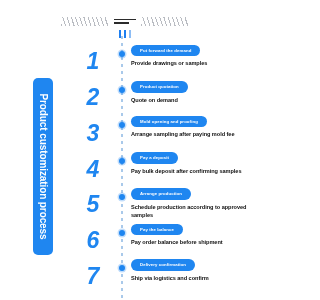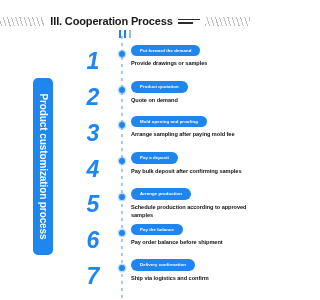--- a/index.html
+++ b/index.html
@@ -202,21 +202,20 @@
     line-height: 1.45;
     letter-spacing: -0.05px;
     max-width: 118px;
   }
 </style>
 </head>
 <body>
 
 <div class="header">
   <span class="hatch hatch-left"></span>
-  <span class="header-title">III. Cooperation Process</span>
   <span class="header-lines">
     <i class="long"></i>
     <i class="short"></i>
   </span>
   <span class="hatch hatch-right"></span>
 </div>
 
 <div class="tick-group">
   <span></span>
   <span></span>

